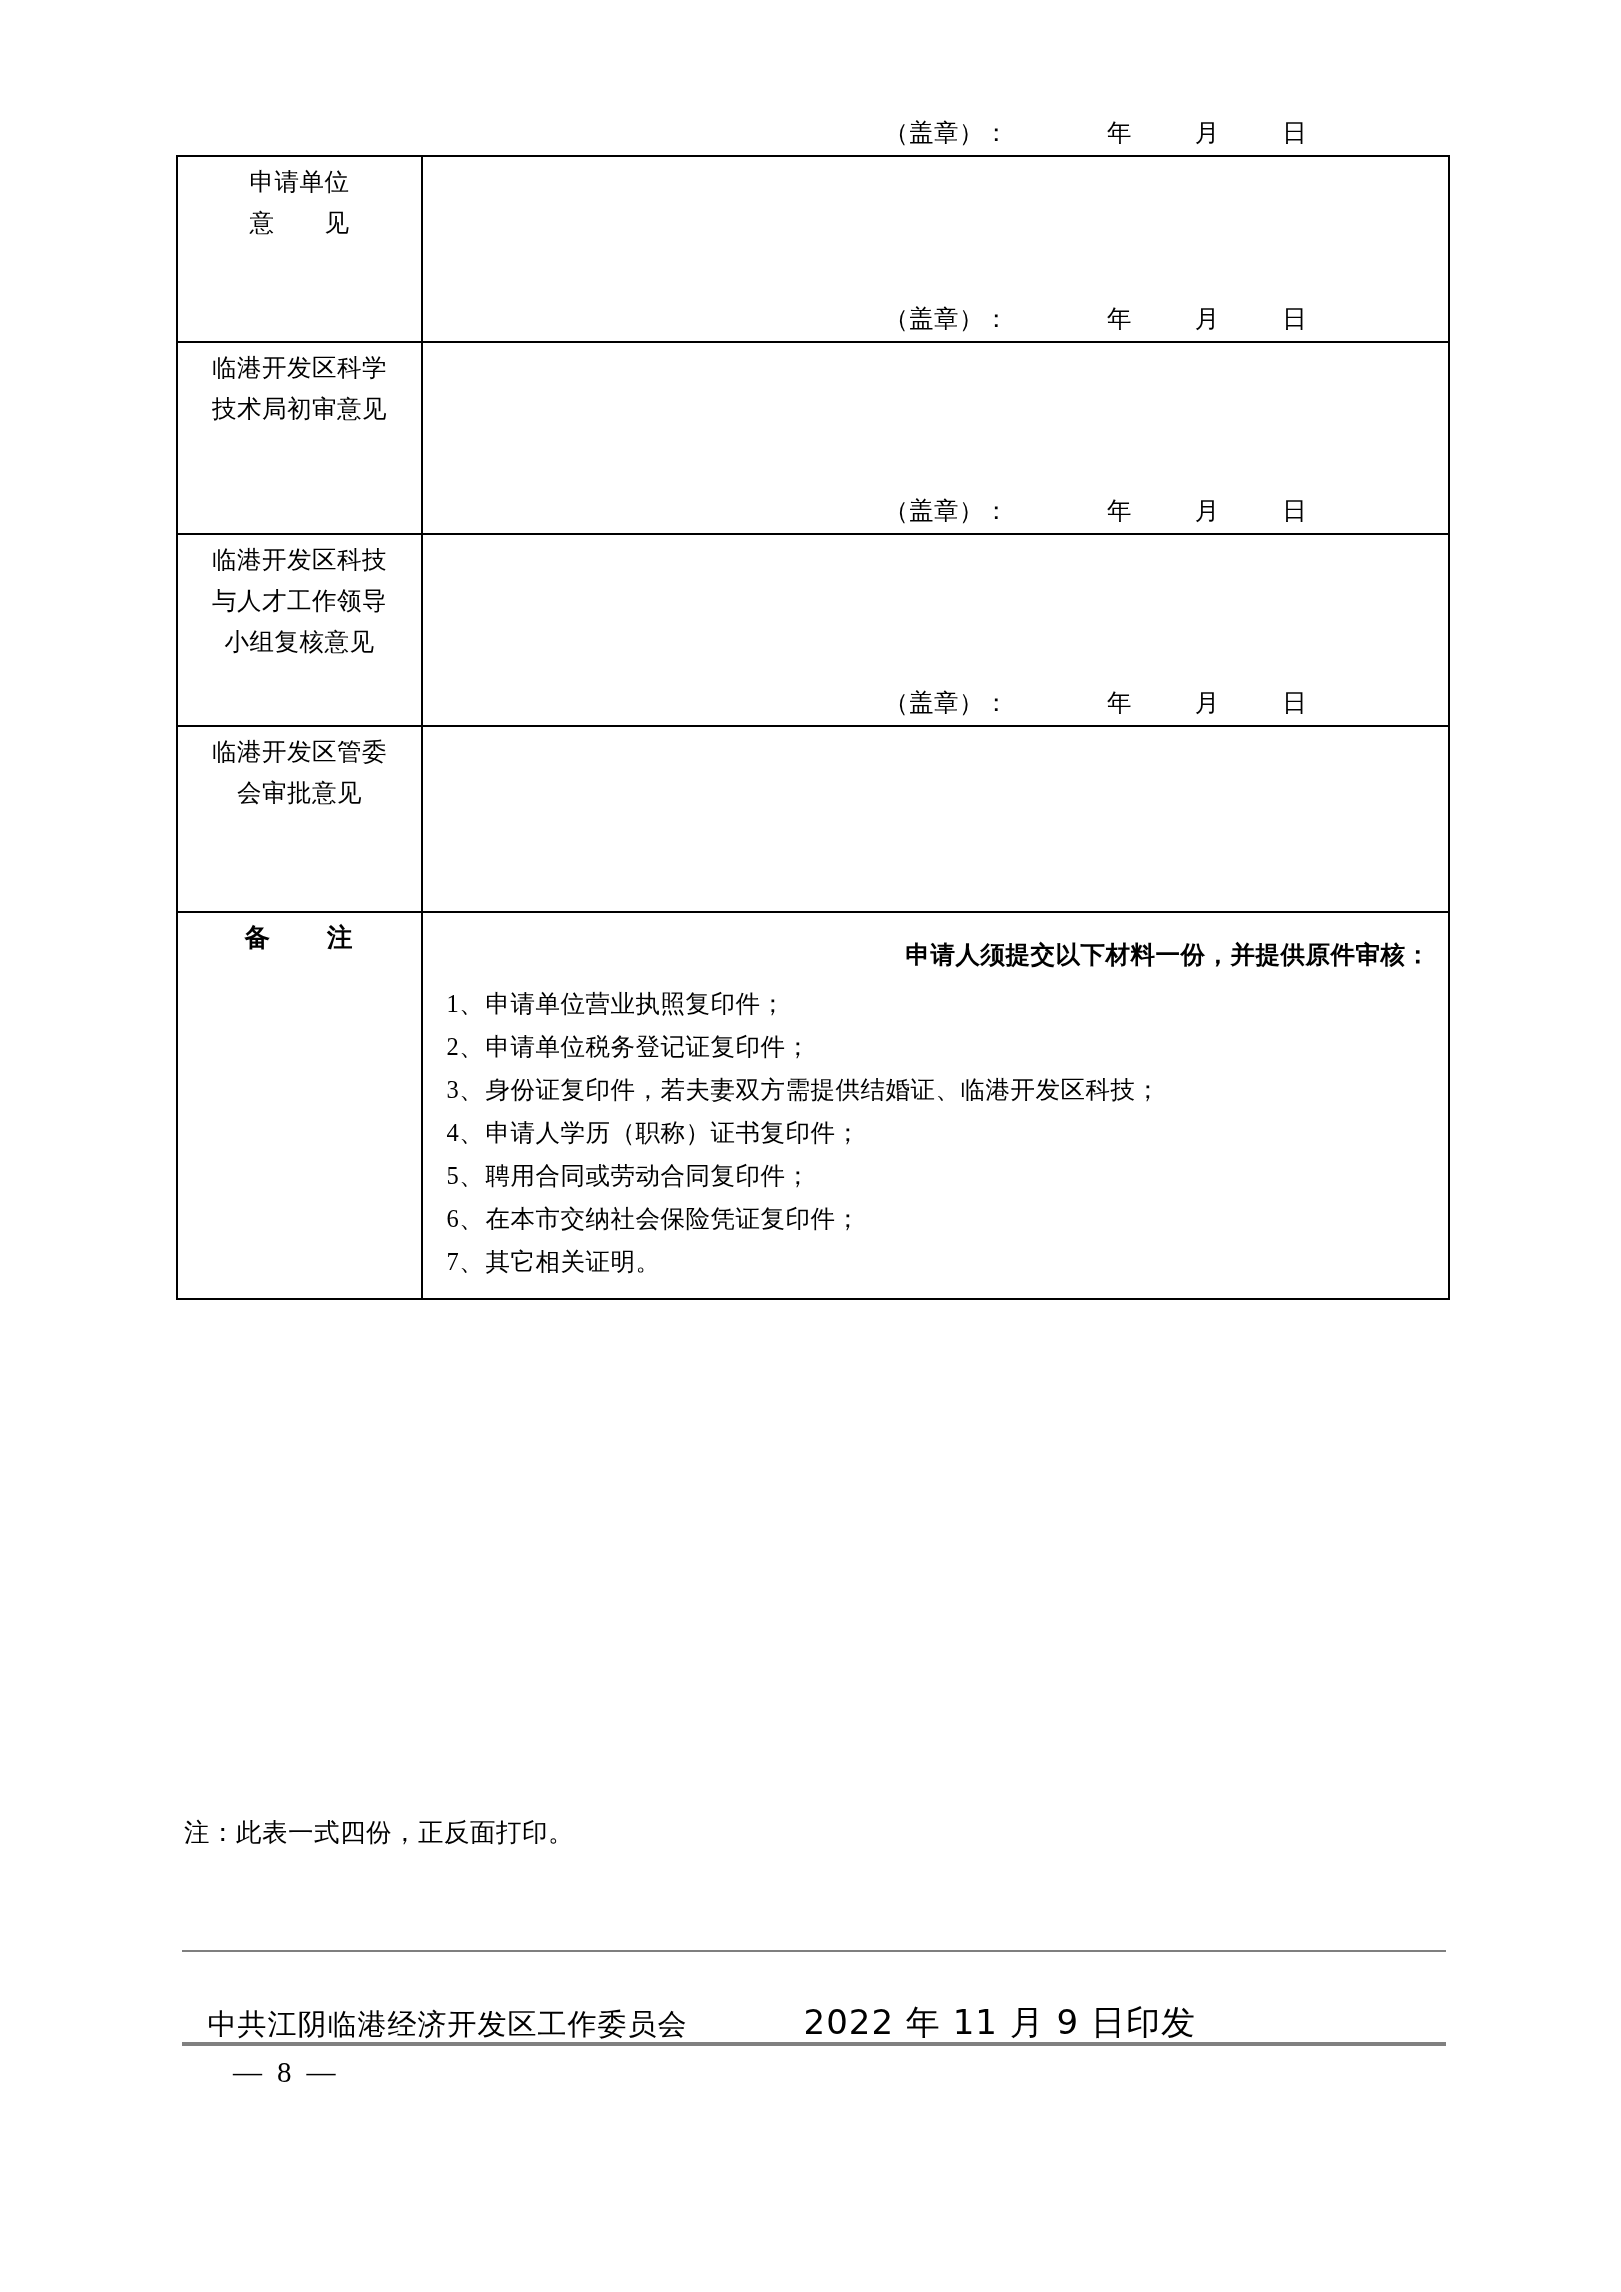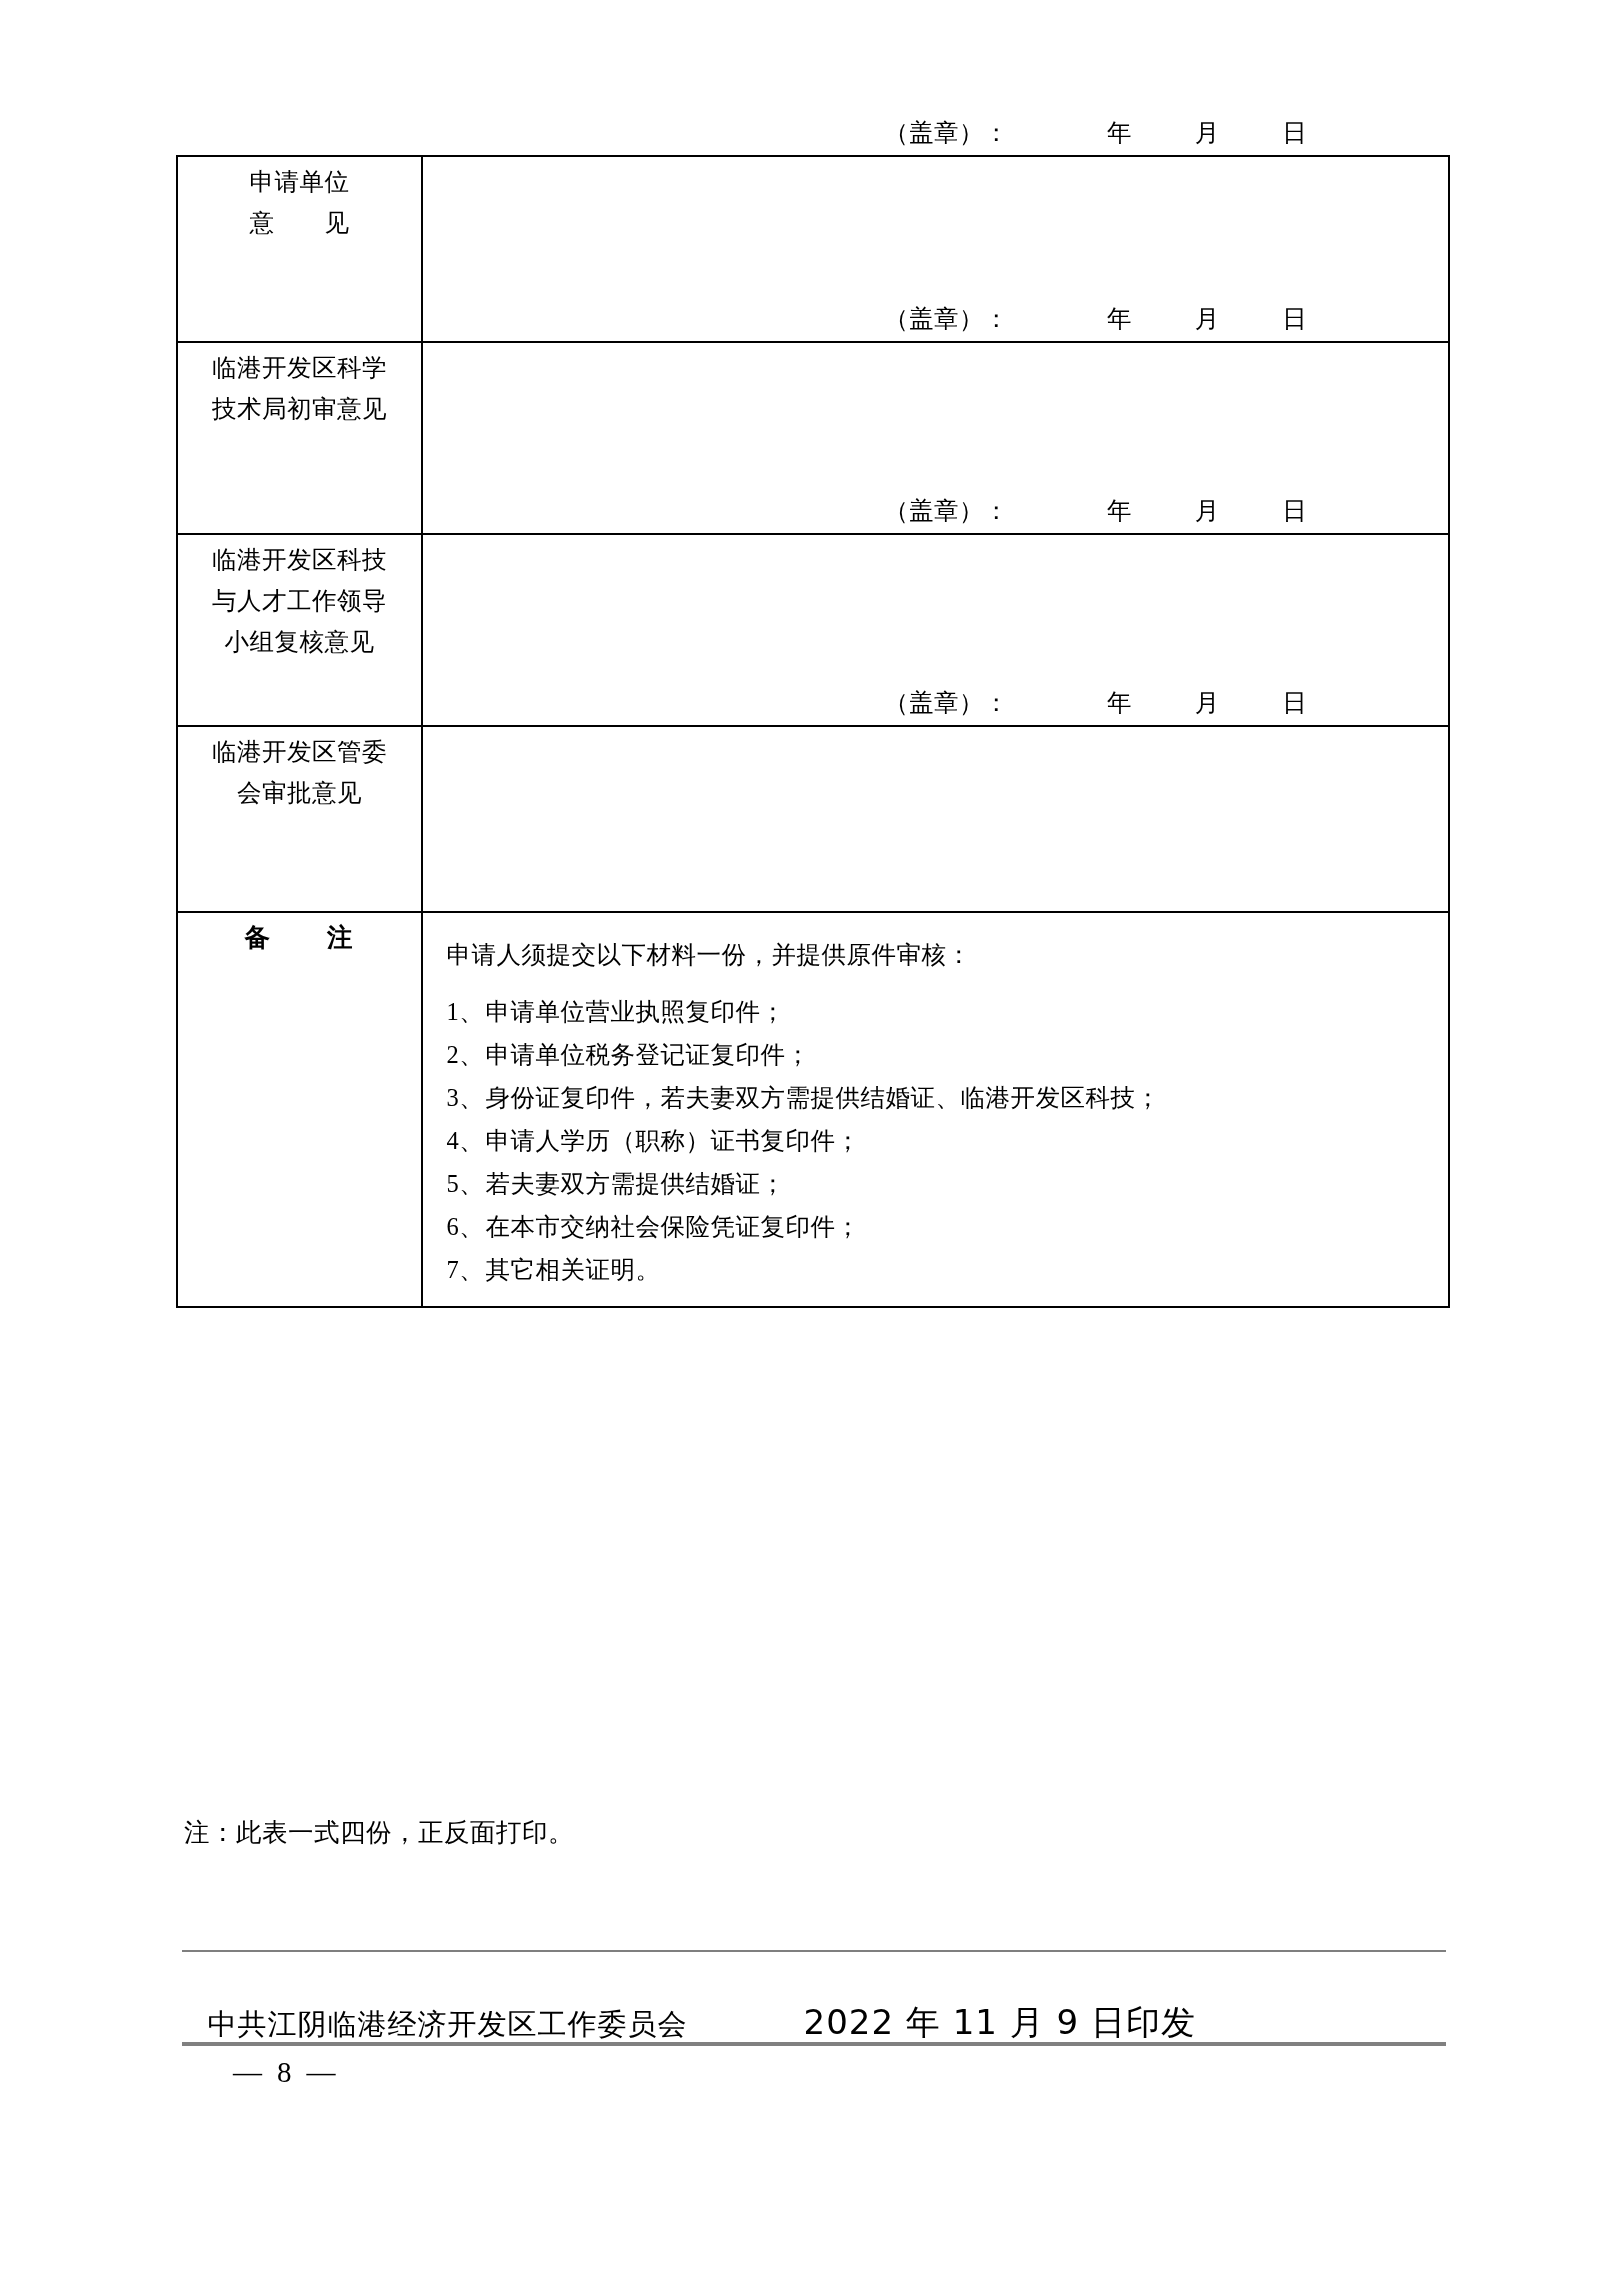--- a/index.html
+++ b/index.html
@@ -93,25 +93,26 @@
   .row-3 { height: 192px; }
   .row-4 { height: 186px; }
   .row-5 { height: 304px; padding-left: 46px; }
 
   
   .remarks-body {
     box-sizing: border-box;
     padding: 19.6px 17.6px 15.7px 23.5px;
   }
   .remarks-title {
-    font-weight: normal;
+    font-weight: bold;
     font-size: 24.5px;
     line-height: 43px;
     letter-spacing: 0.5px;
-    margin-bottom: 14px;
+    margin-bottom: 6px;
+    text-align: right;
   }
   .remarks-item {
     font-size: 24.5px;
     line-height: 43px;
     letter-spacing: 0.5px;
     white-space: nowrap;
   }
   .remarks-item .num {
     display: inline-block;
     min-width: 39px;
@@ -279,21 +280,21 @@
             <div class="remarks-item">
               <span class="num">2、</span><span>申请单位税务登记证复印件；</span>
             </div>
             <div class="remarks-item">
               <span class="num">3、</span><span>身份证复印件，若夫妻双方需提供结婚证、临港开发区科技；</span>
             </div>
             <div class="remarks-item">
               <span class="num">4、</span><span>申请人学历（职称）证书复印件；</span>
             </div>
             <div class="remarks-item">
-              <span class="num">5、</span><span>若夫妻双方需提供结婚证；</span>
+              <span class="num">5、</span><span>聘用合同或劳动合同复印件；</span>
             </div>
             <div class="remarks-item">
               <span class="num">6、</span><span>在本市交纳社会保险凭证复印件；</span>
             </div>
             <div class="remarks-item">
               <span class="num">7、</span><span>其它相关证明。</span>
             </div>
           </div>
         </td>
       </tr>

